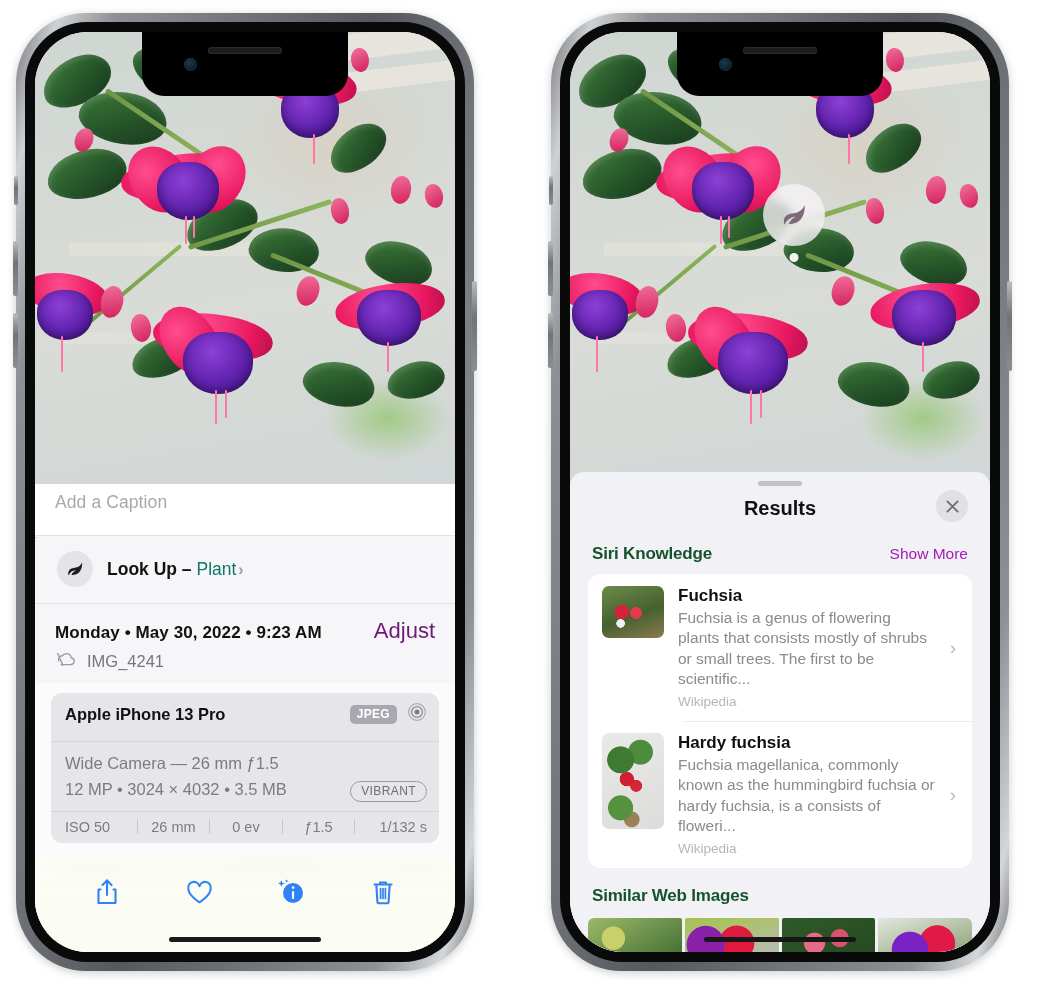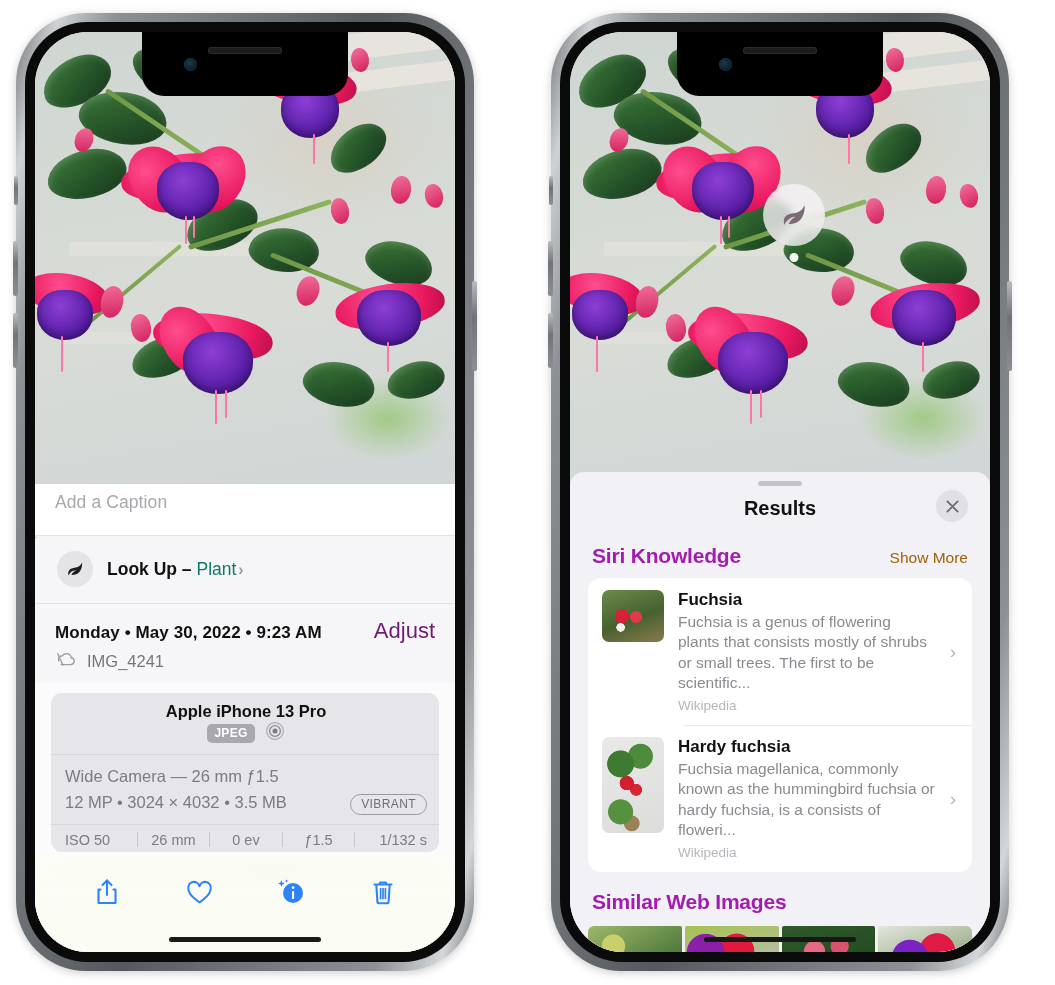--- a/index.html
+++ b/index.html
@@ -141,23 +141,22 @@
   .meta-filename { font-size: 16.5px; color: #76767c; }
 
   .cam-card {
     margin: 10px 16px 0 16px;
     background: #e6e6ea;
     border-radius: 11px;
     overflow: hidden;
   }
   .cam-head {
     display:flex; align-items:center; justify-content:space-between;
-    padding: 9px 12px 9px 14px;
+    padding: 9px 12px 15px 14px;
     border-bottom: 1px solid #d6d6db;
-    flex-direction: column;
   }
   .cam-title { font-size: 16.5px; font-weight: 700; color: #111; }
   .cam-head-right { display:flex; align-items:center; gap: 10px; }
   .badge-jpeg {
     font-size: 12px; font-weight: 600; color: #ffffff;
     background: #a8a8b0; border-radius: 5px; padding: 2px 7px 3px 7px;
     letter-spacing: .3px;
   }
   .cam-body { padding: 9px 20px 9px 14px; position: relative; border-bottom: 1px solid #d6d6db; }
   .cam-line { font-size: 16.5px; color: #7b7b82; line-height: 1.55; }
@@ -242,22 +241,22 @@
   .close-btn {
     position:absolute; right: 22px; top: 4px;
     width: 32px; height: 32px; border-radius:50%;
     background:#e0e0e5; display:flex; align-items:center; justify-content:center;
     color:#6b6b72;
   }
   .sec-head {
     display:flex; align-items:baseline; justify-content:space-between;
     padding: 18px 22px 10px 22px;
   }
-  .sec-title { font-size: 21px; font-weight: 700; color:#a21caf; letter-spacing:-.2px; }
-  .sec-action { font-size: 15.5px; color:#a16207; }
+  .sec-title { font-size: 17px; font-weight: 700; color:#14532d; letter-spacing:-.2px; }
+  .sec-action { font-size: 15.5px; color:#a21caf; }
   .card { margin: 0 18px; background:#ffffff; border-radius: 13px; overflow:hidden; }
   .kn-row { display:flex; gap: 14px; padding: 12px 12px 12px 14px; position: relative; }
   .kn-row + .kn-row::before {
     content:''; position:absolute; left: 96px; right: 0; top: 0; height:1px; background:#ececf0;
   }
   .kn-thumb { width: 62px; height: 52px; border-radius: 7px; flex:0 0 auto; background:#ddd; }
   .kn-thumb.tall { height: 96px; }
   .kn-thumb.t1 {
     background:
       radial-gradient(circle at 32% 50%, #d6213a 0 14%, transparent 15%),

